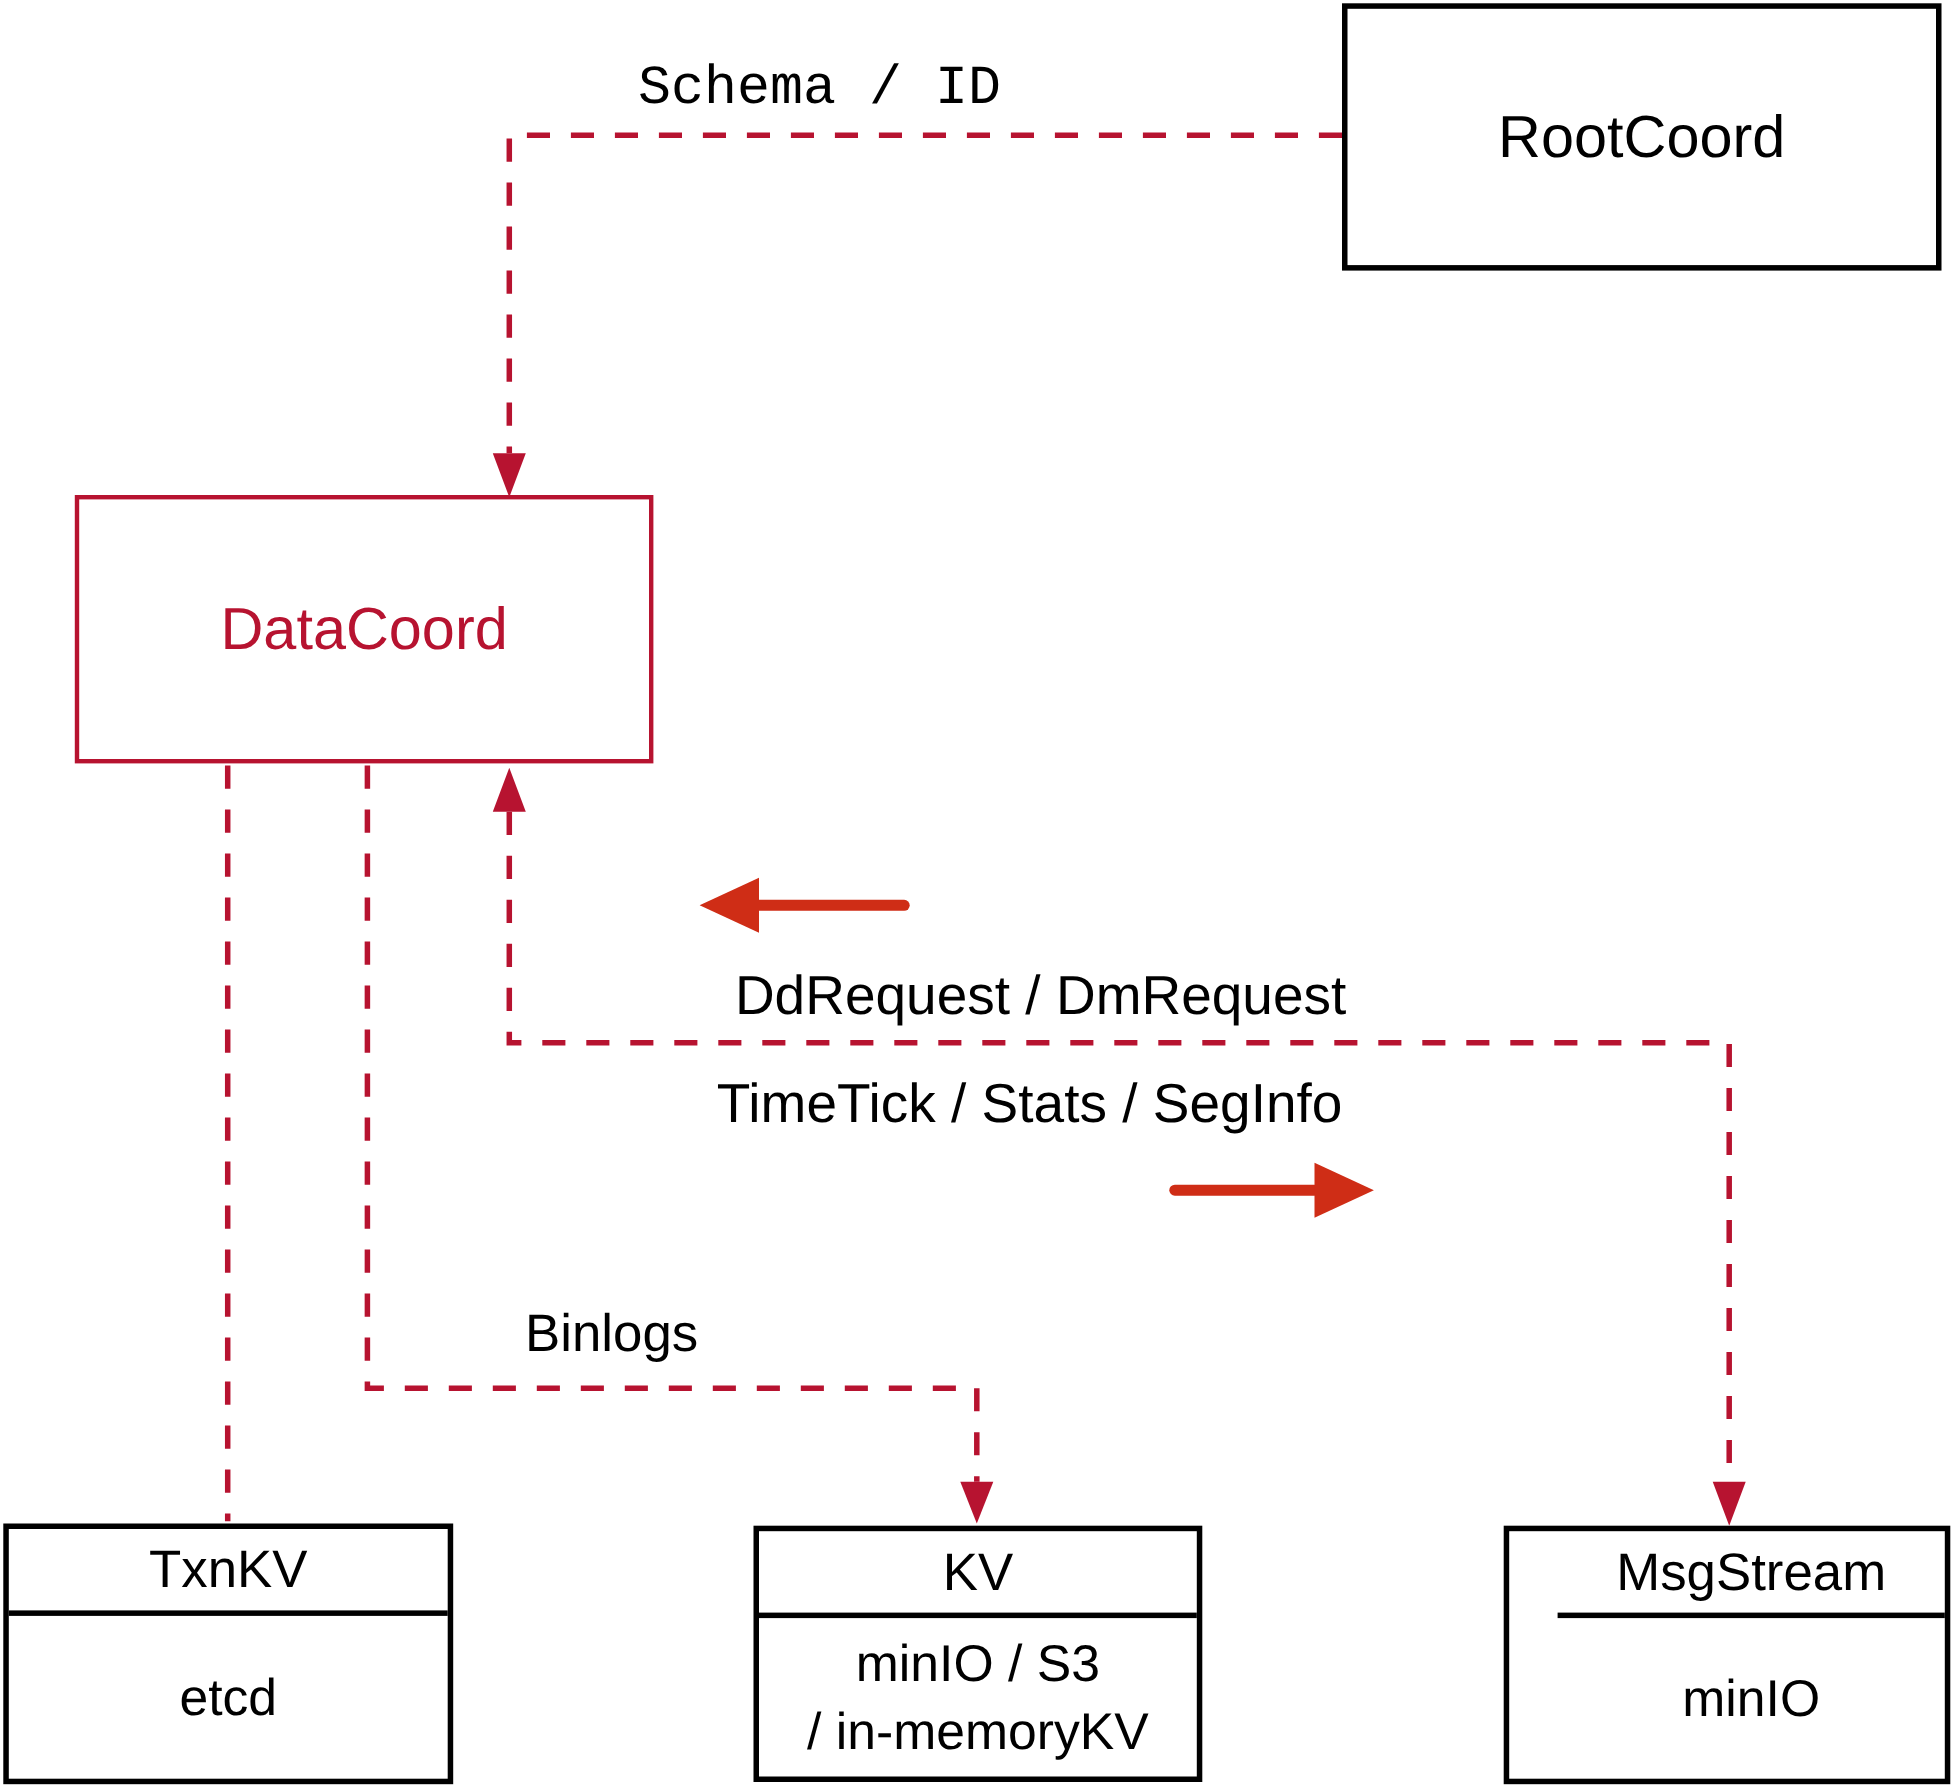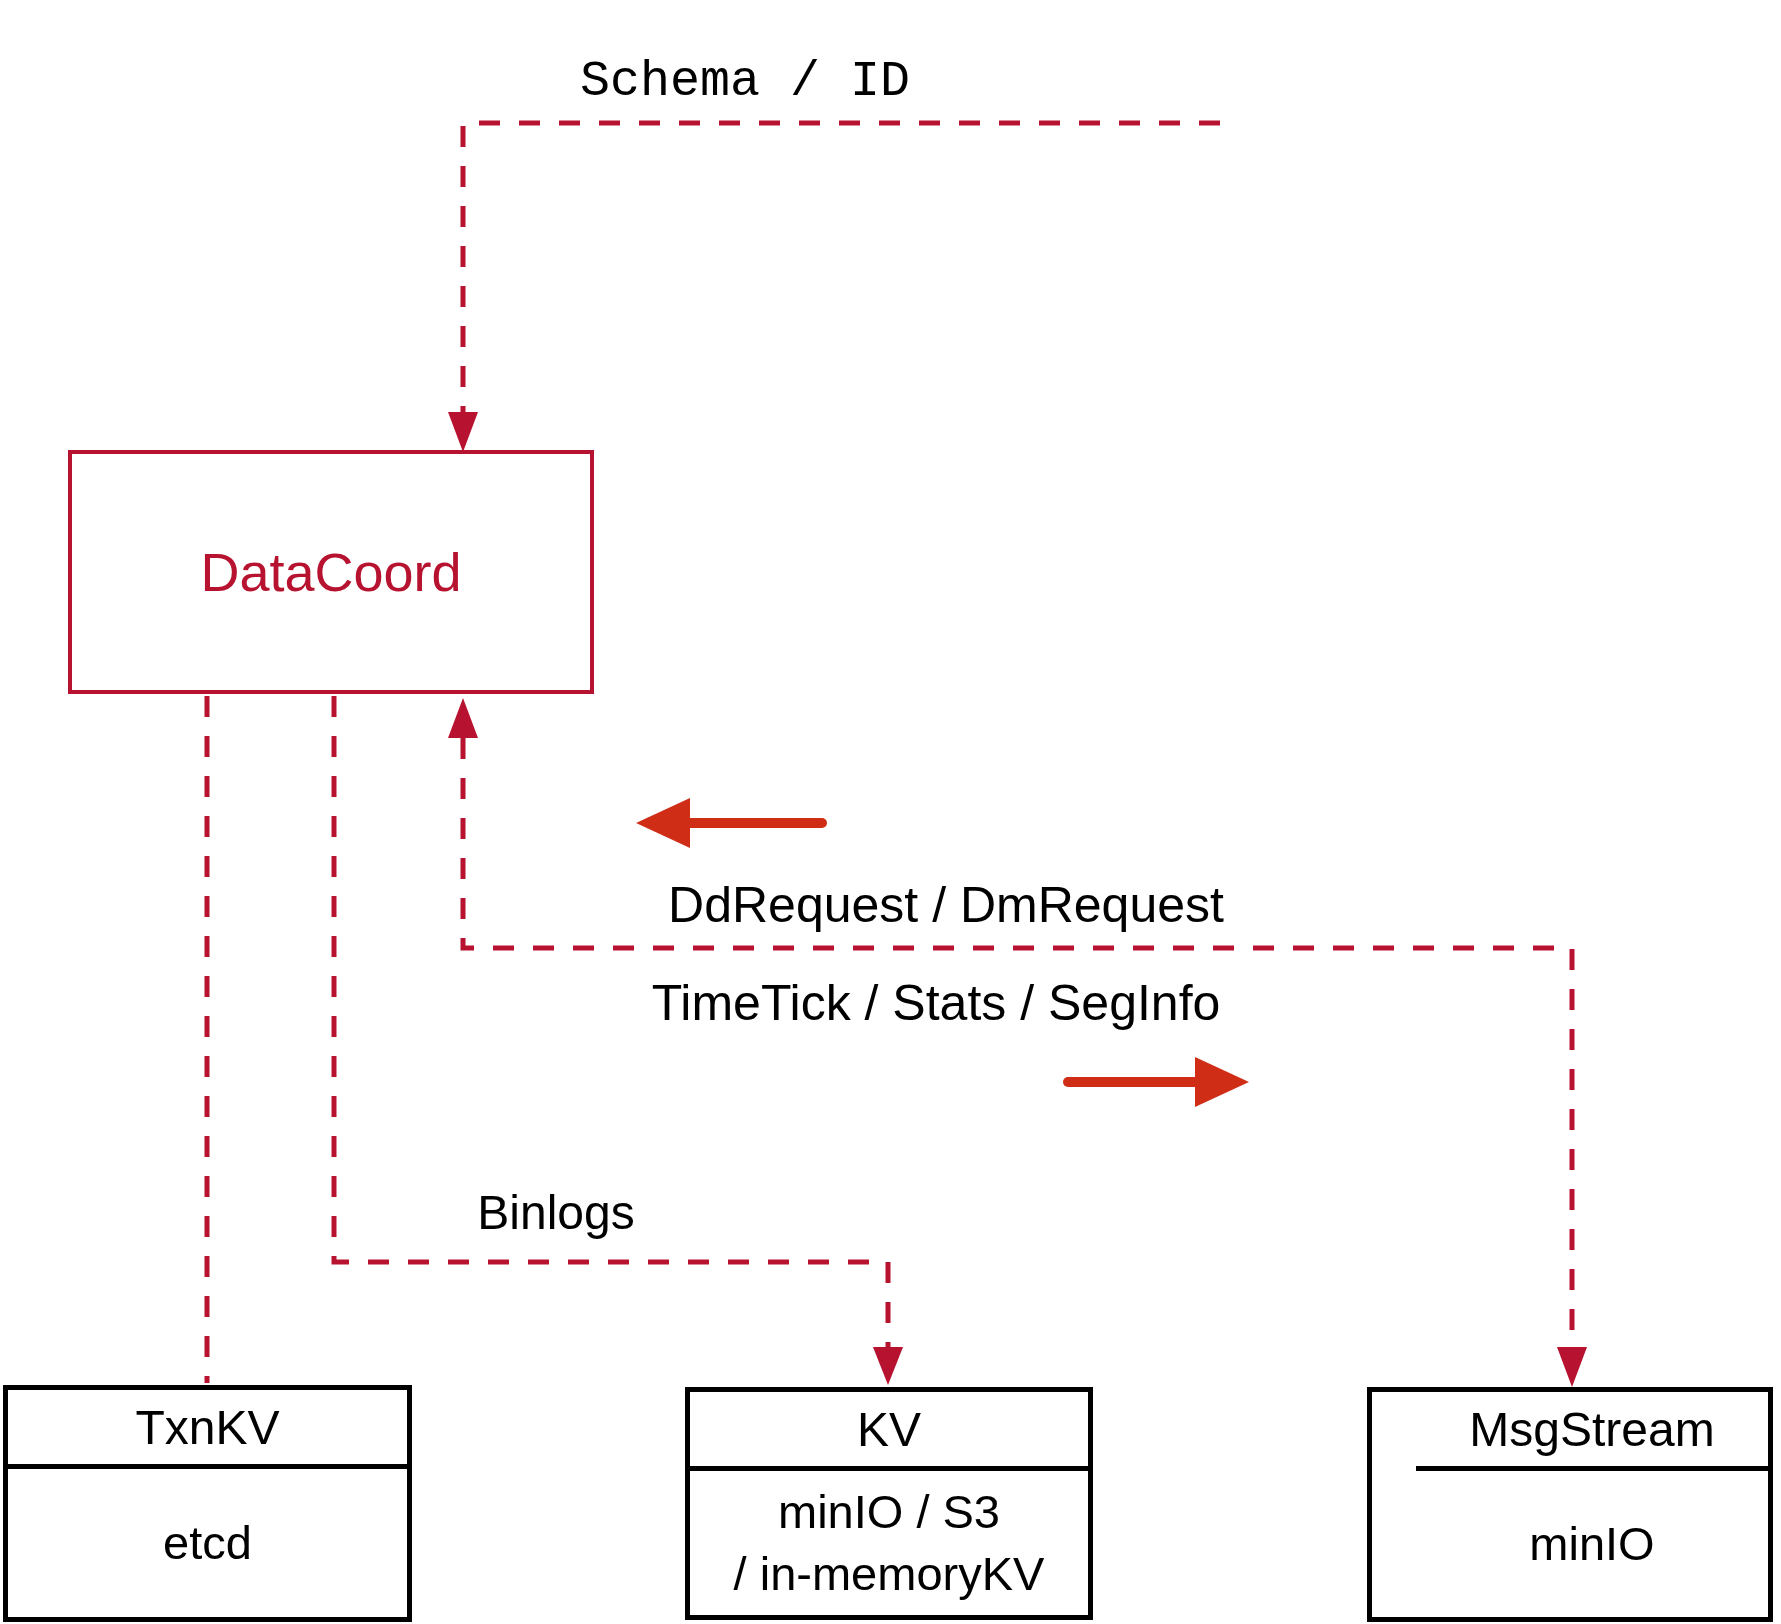--- a/index.html
+++ b/index.html
@@ -114,20 +114,23 @@
     <path class="dashed-path" d="M 334 696 L 334 1262 L 888 1262 L 888 1347"></path>
     <polygon class="dash-arrowhead" points="888,1385 873,1347 903,1347"></polygon>
 
     <line class="solid-arrow-shaft" x1="822" y1="823" x2="682" y2="823"></line>
     <polygon class="solid-arrowhead" points="636,823 690,798 690,848"></polygon>
 
     <line class="solid-arrow-shaft" x1="1068" y1="1082" x2="1195" y2="1082"></line>
     <polygon class="solid-arrowhead" points="1249,1082 1195,1057 1195,1107"></polygon>
   </svg>
 
+  <div class="node node-plain node-rootcoord">
+    <span>RootCoord</span>
+  </div>
 
   <div class="node node-red node-datacoord">
     <span>DataCoord</span>
   </div>
 
   <div class="table-node node-txnkv">
     <div class="table-header">TxnKV</div>
     <div class="table-body">etcd</div>
   </div>
 

